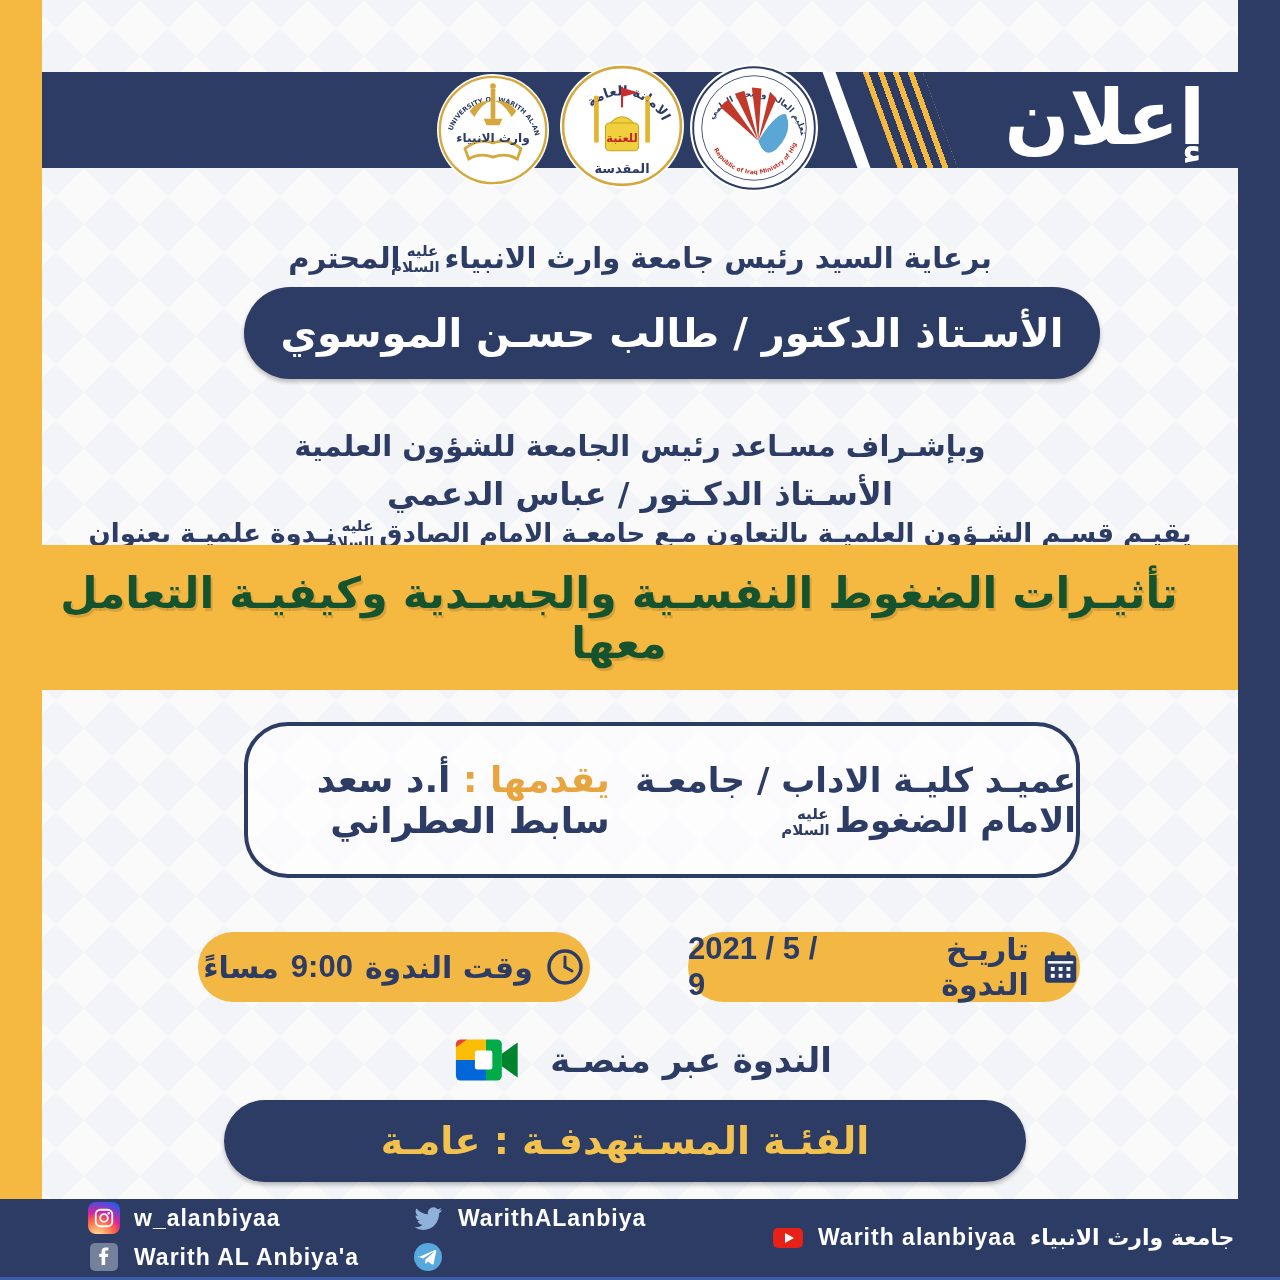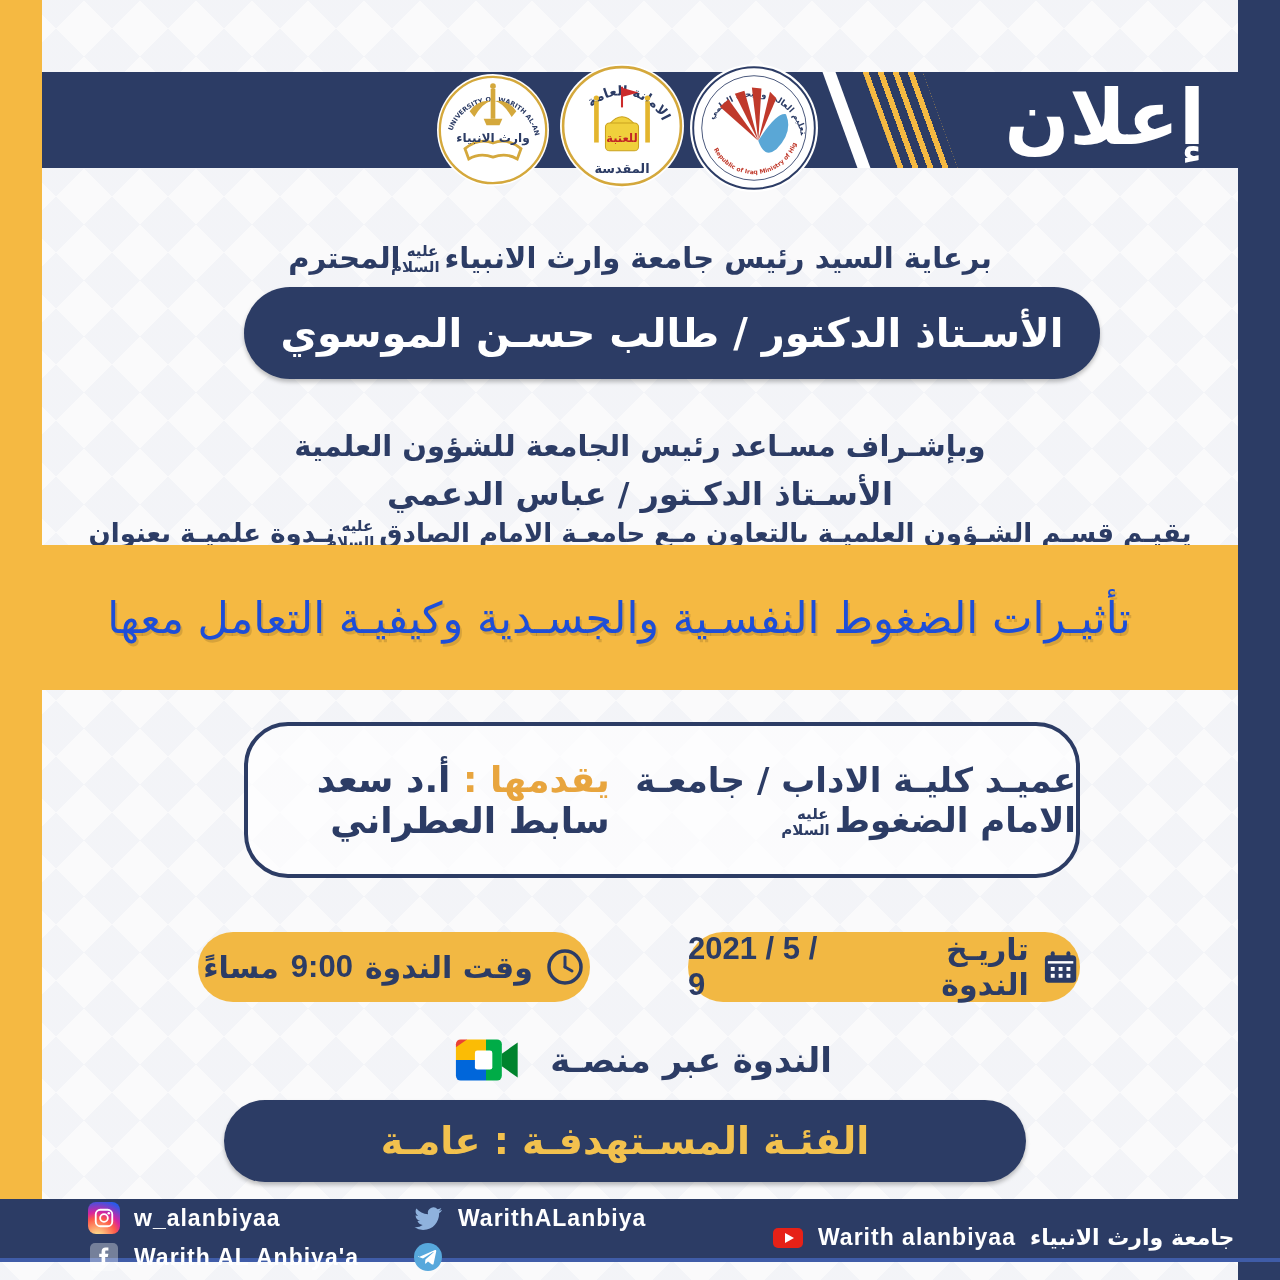--- a/index.html
+++ b/index.html
@@ -35,21 +35,21 @@
     border-radius:46px;display:flex;align-items:center;justify-content:center;
     color:#fff;font-weight:bold;font-size:40px;box-shadow:0 3px 4px rgba(0,0,0,.25);}
   .supervision{top:400px;font-size:29px;}
   .supervisor{top:443px;font-size:32px;}
   .organizer{top:492px;left:46px;right:46px;font-size:26px;}
   .pbuh{display:inline-block;width:34px;font-size:15px;line-height:1.05;vertical-align:middle;
     text-align:center;font-weight:bold;color:#2c3c65;margin:0 5px;}
   
   .title-banner{position:absolute;left:0;top:545px;width:1238px;height:145px;background:#f5b942;
     display:flex;align-items:center;justify-content:center;}
-  .title-banner .t{font-size:43px;font-weight:normal;color:#1d4ed8;text-shadow:2px 3px 0 rgba(0,0,0,0.12);padding:0 28px;text-align:center;}
+  .title-banner .t{font-size:43px;font-weight:bold;color:#14532d;text-shadow:2px 3px 0 rgba(0,0,0,0.12);padding:0 28px;text-align:center;}
   
   .presenter-box{position:absolute;left:244px;top:722px;width:828px;height:148px;background:rgba(255,255,255,.65);
     border:4px solid #2c3c65;border-radius:44px;display:flex;flex-direction:row;
     align-items:center;justify-content:center;gap:10px;font-weight:bold;}
   .presenter-box .row1{font-size:36px;}
   .presenter-box .row2{font-size:34px;}
   .gold{color:#e8a53e;}
   
   .pill{position:absolute;top:932px;height:70px;background:#f2b843;border-radius:35px;
     display:flex;align-items:center;justify-content:center;gap:12px;font-weight:bold;font-size:30px;color:#2c3c65;}
@@ -60,21 +60,21 @@
   
   .platform-row{position:absolute;left:42px;top:1022px;width:1196px;display:flex;align-items:center;justify-content:center;gap:26px;}
   .meet-icon{width:76px;height:76px;}
   .platform-latin{font-family:"Liberation Sans", sans-serif;font-weight:bold;font-size:40px;color:#2c3c65;}
   .platform-ar{font-size:34px;font-weight:bold;color:#2c3c65;}
   
   .audience{position:absolute;left:224px;top:1100px;width:802px;height:82px;background:#2c3c65;border-radius:41px;
     display:flex;align-items:center;justify-content:center;font-size:38px;font-weight:bold;color:#f2c14e;
     box-shadow:0 3px 4px rgba(0,0,0,.25);}
   
-  .footer{position:absolute;left:0;top:1199px;width:1280px;height:63px;background:#2c3c65;
+  .footer{position:absolute;left:0;top:1199px;width:1280px;height:82px;background:#2c3c65;
     border-bottom:4px solid #3f5ca8;box-sizing:border-box;}
   .f-col{position:absolute;top:0;height:77px;display:flex;flex-direction:column;justify-content:center;gap:7px;}
   .f-col1{left:88px;} .f-col2{left:412px;} .f-col3{left:772px;}
   .f-row{display:flex;align-items:center;gap:14px;color:#fff;
     font-family:"Liberation Sans", sans-serif;font-weight:bold;font-size:23px;letter-spacing:1px;}
   .f-row .ar{font-family:"DejaVu Sans", sans-serif;font-size:22px;letter-spacing:0;}
   .ficon{width:32px;height:32px;flex:0 0 auto;}
   .ig-bg{width:32px;height:32px;border-radius:8px;
     background:radial-gradient(circle at 30% 110%, #fdf497 0%, #fd5949 45%, #d6249f 60%, #285AEB 90%);
     display:flex;align-items:center;justify-content:center;}

